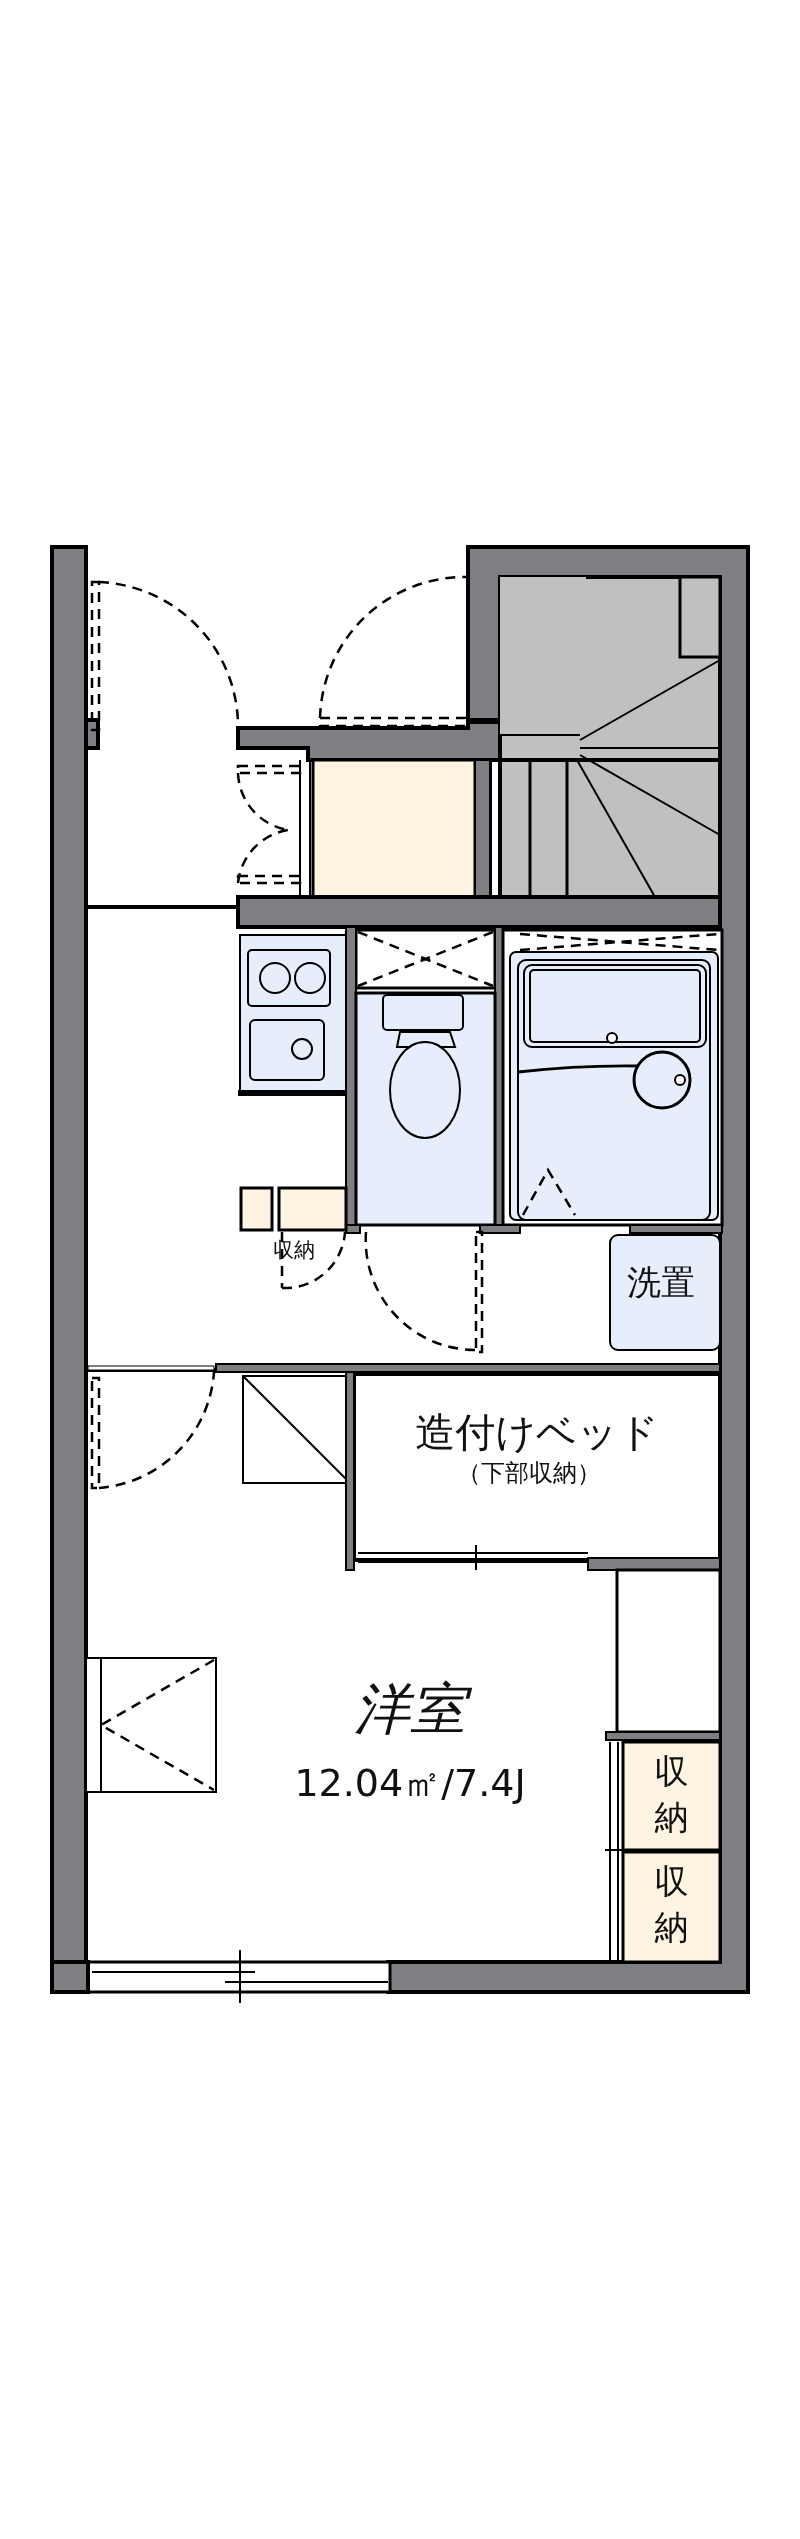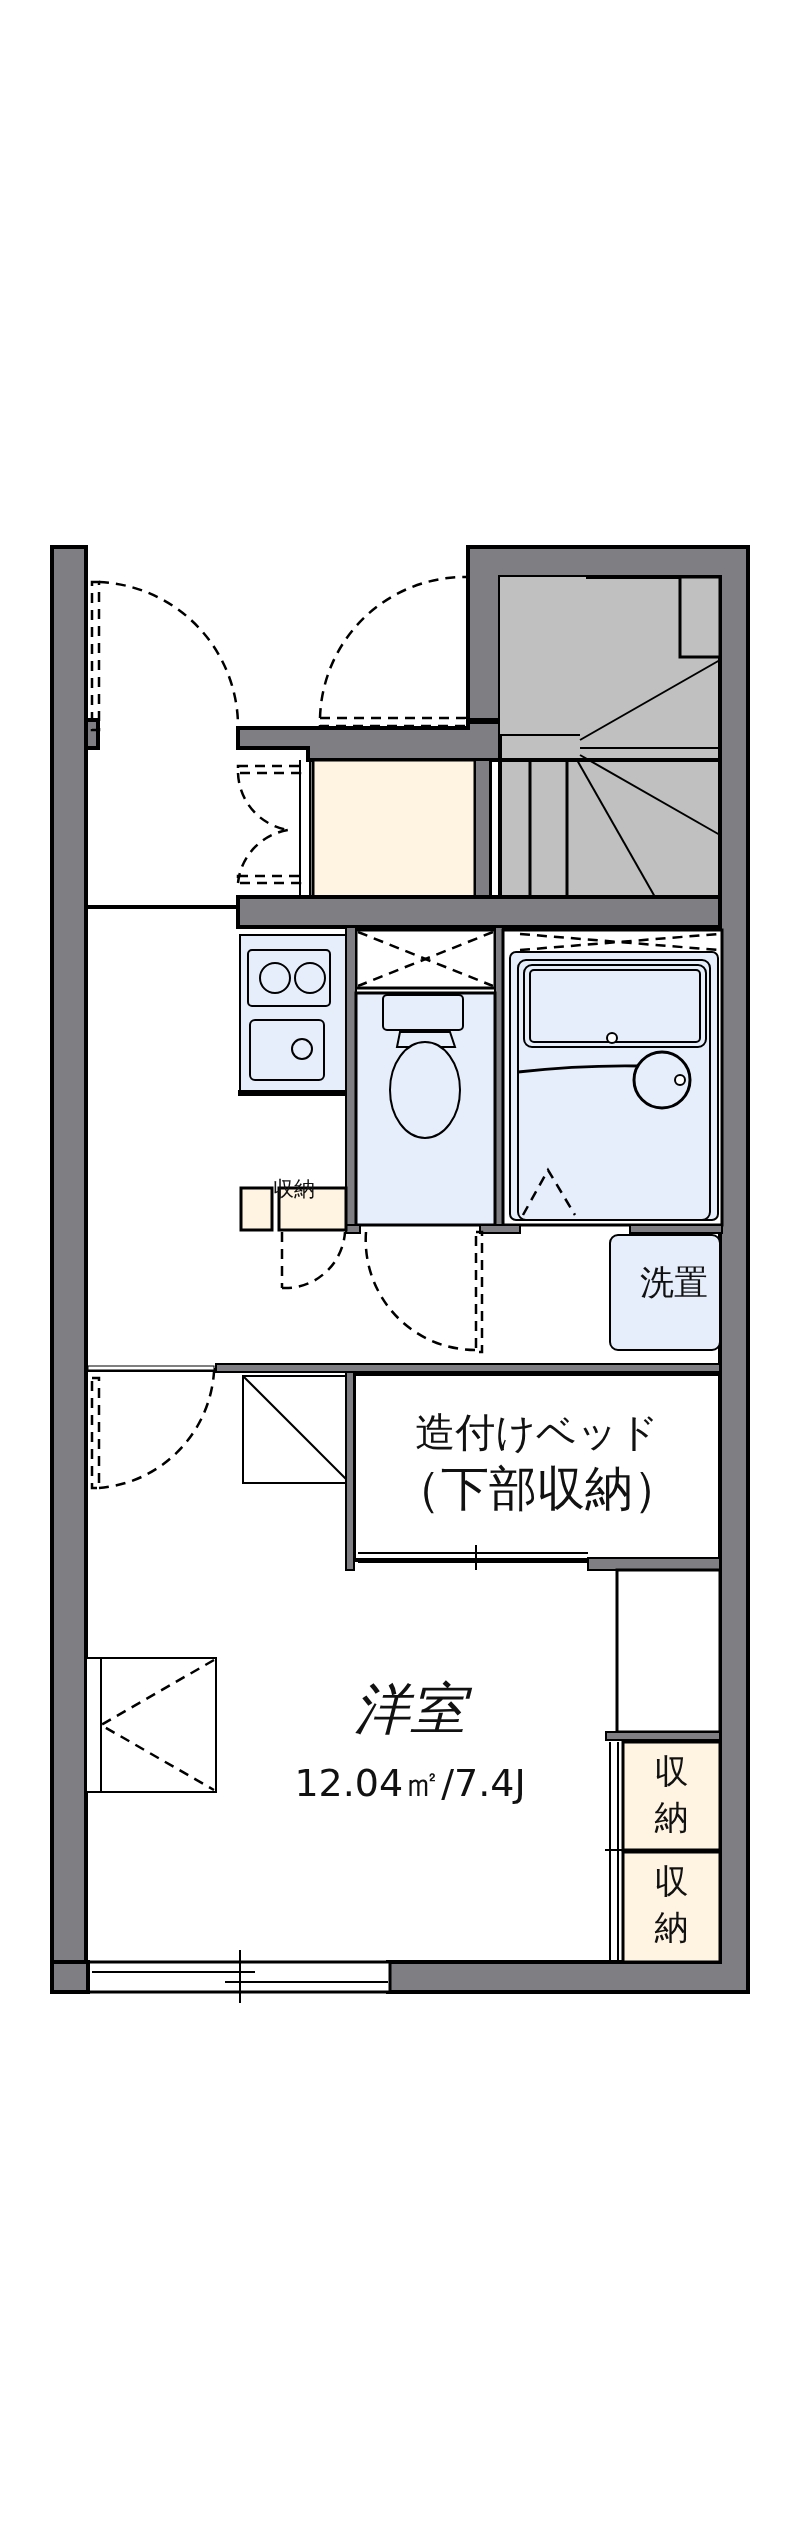--- a/index.html
+++ b/index.html
@@ -161,24 +161,24 @@
   <g>
     <rect x="88" y="1962" width="302" height="30" fill="#fff" stroke="#000" stroke-width="3"></rect>
     <line class="thin" x1="92" y1="1972" x2="255" y2="1972"></line>
     <line class="thin" x1="225" y1="1982" x2="388" y2="1982"></line>
     <line class="thin" x1="240" y1="1950" x2="240" y2="2003"></line>
   </g>
 
   <rect class="wall" x="52" y="1962" width="36" height="30"></rect>
 </svg>
 
-<div class="label" style="left:242px; top:1169px; width:104px; font-size:21px; line-height:40px;">収納</div>
-<div class="label" style="left:619px; top:1260px; width:110px; font-size:34px;">洗置</div>
+<div class="label" style="left:242px; top:1230px; width:104px; font-size:21px; line-height:40px;">収納</div>
+<div class="label" style="left:606px; top:1260px; width:110px; font-size:34px;">洗置</div>
 <div class="label" style="left:354px; top:1405px; width:366px; font-size:40px;">造付けベッド</div>
-<div class="label" style="left:354px; top:1457px; width:366px; font-size:48px;">（下部収納）</div>
+<div class="label" style="left:346px; top:1457px; width:366px; font-size:24px;">（下部収納）</div>
 <div class="label" style="left:200px; top:1672px; width:420px; font-size:56px;font-style:italic;">洋室</div>
 <div class="label" style="left:200px; top:1758px; width:420px; font-size:38px;text-align:center;">12.04㎡/7.4J</div>
 <div class="label" style="left:623px; top:1748px; width:97px; font-size:34px; line-height:46px;">
   <div>収</div>
   <div>納</div>
 </div>
 <div class="label" style="left:623px; top:1858px; width:97px; font-size:34px; line-height:46px;">
   <div>収</div>
   <div>納</div>
 </div>

